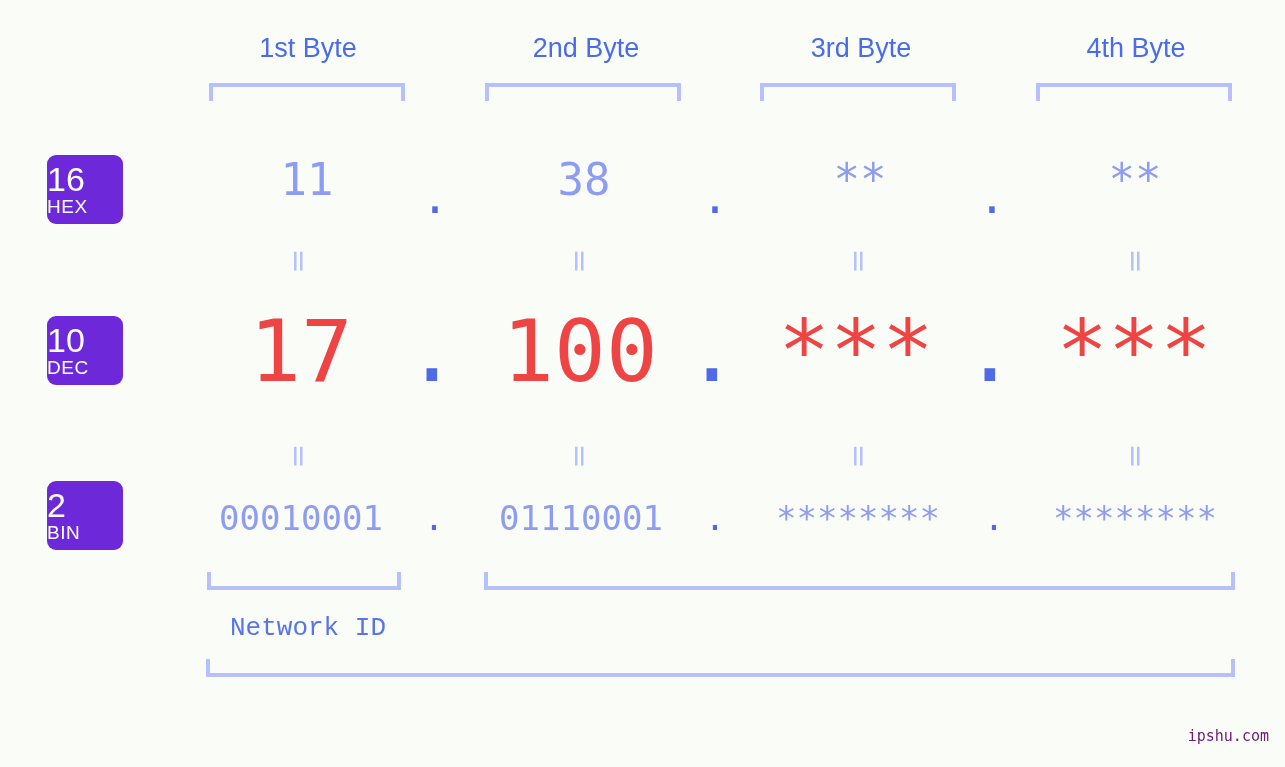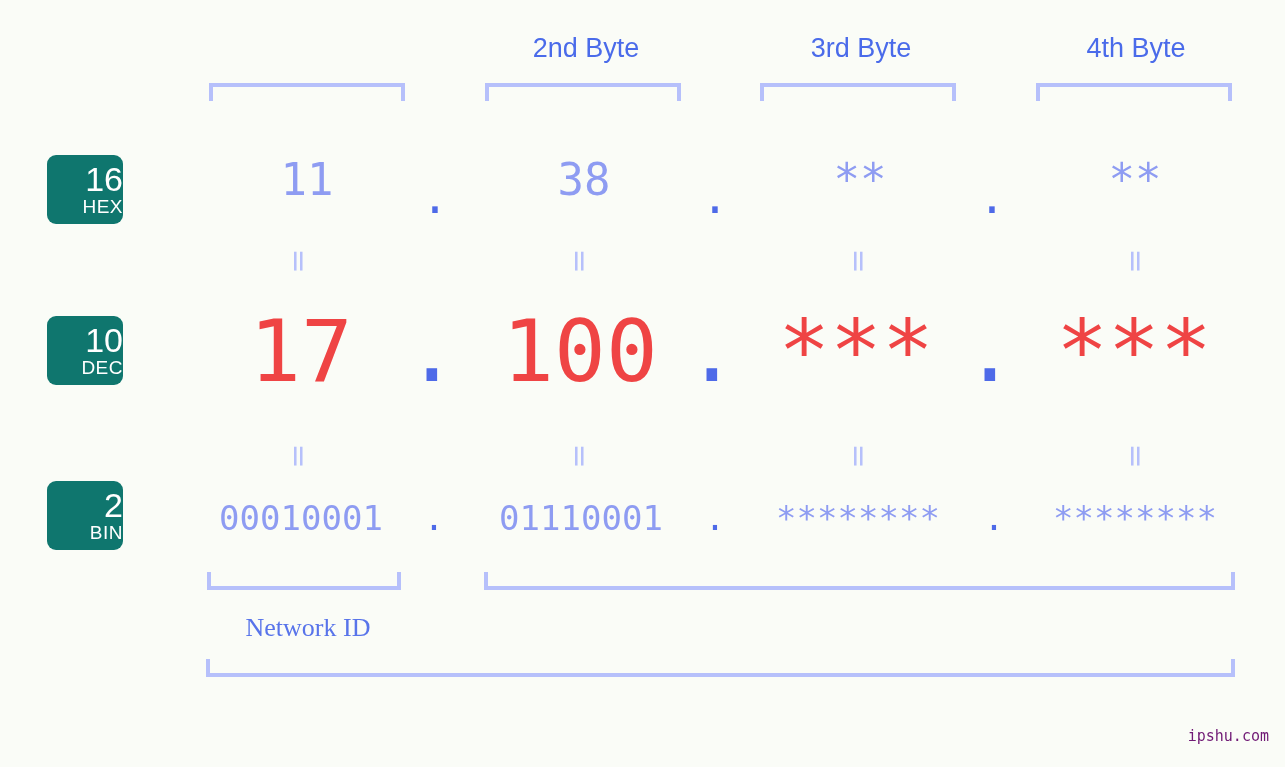--- a/index.html
+++ b/index.html
@@ -36,24 +36,24 @@
     border-bottom:4px solid #b6c0fb;
     border-left:4px solid #b6c0fb;
     border-right:4px solid #b6c0fb;
     box-sizing:border-box;
   }
 
   
   .badge{
     position:absolute;left:47px;
     width:76px;
-    background:#0f766e;
+    background:#6d28d9;
     border-radius:9px;
     color:#ffffff;
-    text-align:right;
+    text-align:left;
     font-family:"Liberation Sans", sans-serif;
     padding:6px 0 7px 0;
     box-sizing:border-box;
   }
   .badge .num{display:block;font-size:34px;line-height:36px;font-weight:400;}
   .badge .abbr{display:block;font-size:19px;line-height:20px;font-weight:400;letter-spacing:.5px;}
 
   
   .row{position:absolute;left:0;width:1285px;}
 
@@ -80,21 +80,21 @@
     font-family:"DejaVu Sans", sans-serif;
     font-size:30px;
     line-height:30px;
     transform:rotate(90deg);
     text-align:center;
   }
 
   
   .idlabel{
     position:absolute;
-    font-family:Liberation Serif, serif;
+    font-family:Liberation Mono, monospace;
     font-size:26px;
     color:#5874ea;
     text-align:center;
     white-space:nowrap;
   }
   .classlabel{
     position:absolute;
     font-family:"DejaVu Sans Mono", monospace;
     font-size:32px;
     color:#4e6ae8;
@@ -108,20 +108,21 @@
     font-size:15px;
     color:#701a75;
     white-space:nowrap;
   }
 </style>
 </head>
 <body>
 
 <div class="stage">
 
+  <div class="byte-head" style="left:190px;width:236px;">1st Byte</div>
   <div class="byte-head" style="left:468px;width:236px;">2nd Byte</div>
   <div class="byte-head" style="left:743px;width:236px;">3rd Byte</div>
   <div class="byte-head" style="left:1018px;width:236px;">4th Byte</div>
 
   <div class="tbracket" style="left:209px;width:196px;"></div>
   <div class="tbracket" style="left:485px;width:196px;"></div>
   <div class="tbracket" style="left:760px;width:196px;"></div>
   <div class="tbracket" style="left:1036px;width:196px;"></div>
 
   <div class="badge" style="top:155px;">

